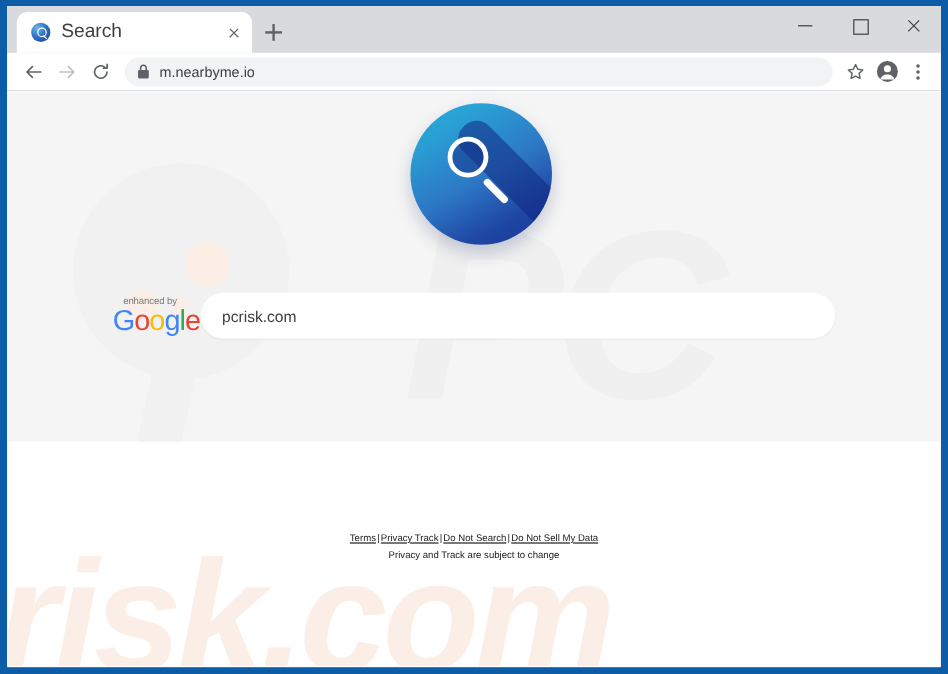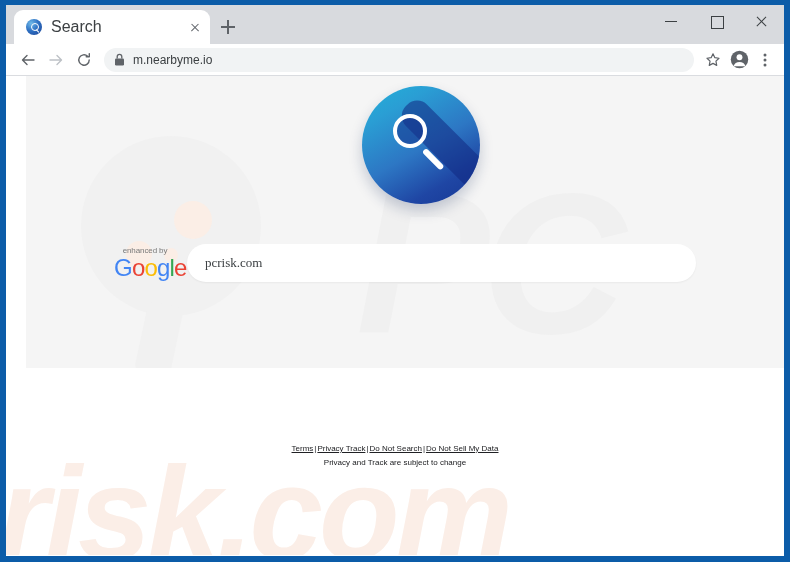--- a/index.html
+++ b/index.html
@@ -208,21 +208,20 @@
     justify-content: center;
     cursor: pointer;
   }
 
   
   #page-viewport {
     position: relative;
     height: 479px;
     background: #ffffff;
     overflow: hidden;
-    padding-left: 20px;
   }
 
   #hero-section {
     position: relative;
     height: 292px;
     background: #f5f5f5;
     overflow: hidden;
   }
 
   
@@ -365,21 +364,21 @@
     align-items: center;
     padding: 0 18px;
     box-shadow: 0 1px 2px rgba(0,0,0,0.05);
   }
 
   #search-input {
     width: 100%;
     border: 0;
     outline: 0;
     background: transparent;
-    font-family: Liberation Serif, serif;
+    font-family: Liberation Sans, sans-serif;
     font-size: 13px;
     color: #3c4043;
   }
 
   
   #footer {
     position: absolute;
     left: 0; top: 367px;
     width: 100%;
     text-align: center;

